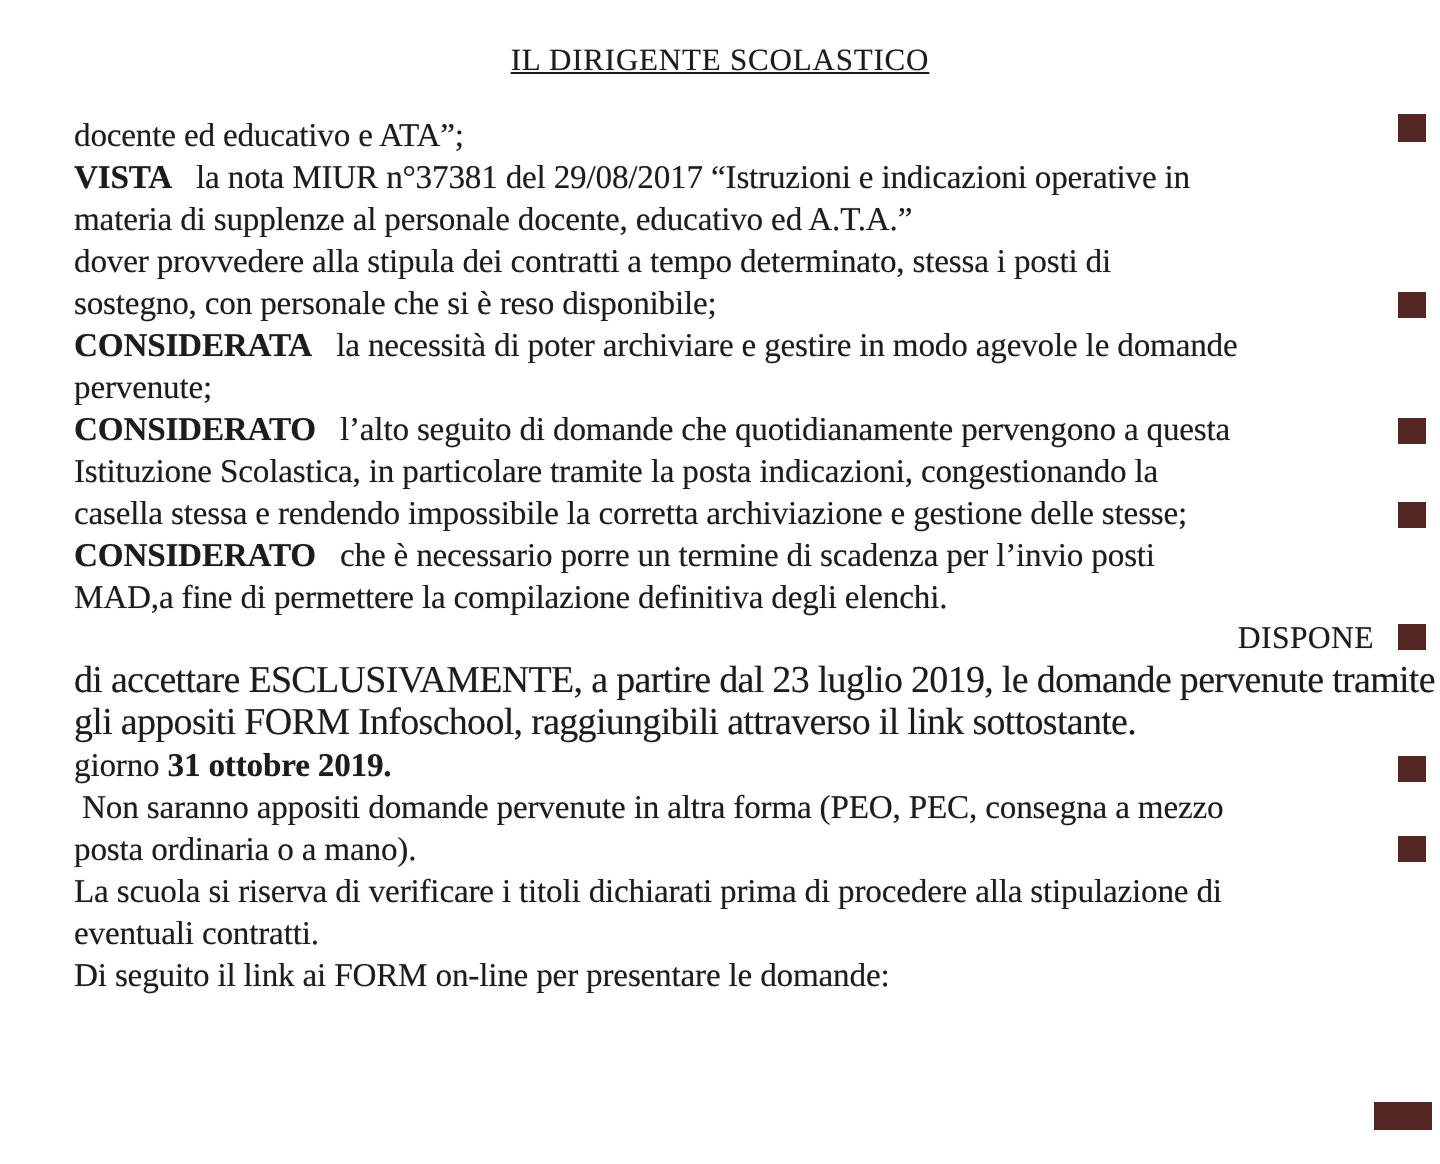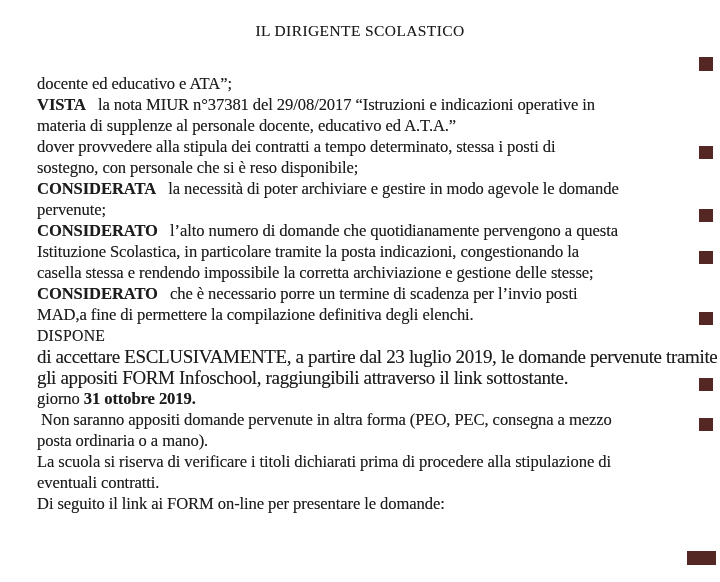--- a/index.html
+++ b/index.html
@@ -1,51 +1,52 @@
 <!DOCTYPE html>
 <html><head>
 <meta charset="utf-8">
 <style>
   html,body{margin:0;padding:0;background:#ffffff;}
   .page{
     position:relative;width:720px;height:582px;background:#ffffff;overflow:hidden;
     font-family:"Liberation Serif","DejaVu Serif",serif;color:#1c1c1c;
   }
   .title{
-    margin:22px 0 33px 0;text-align:center;font-weight:400;
+    margin:22px 0 17px 0;text-align:center;font-weight:400;
     font-size:15.5px;line-height:18px;letter-spacing:.4px;
     text-shadow:0 0 .5px rgba(30,30,30,.45);
+    text-decoration:underline;
   }
   .body{padding-left:37px;width:650px;}
   .ln{
     margin:0;height:21px;line-height:21px;font-size:16.6px;letter-spacing:-.1px;
     white-space:pre;text-shadow:0 0 .5px rgba(30,30,30,.45);
   }
   .ln b{font-weight:700;margin-right:8px;}
   .ln b:empty{margin:0;}
-  .center{text-align:left;font-size:15.8px;letter-spacing:.2px;}
+  .center{text-align:right;font-size:15.8px;letter-spacing:.2px;}
   .small{font-size:19px;letter-spacing:-.35px;}
   .tight{letter-spacing:-.5px;}
   .mark{position:absolute;opacity:.92;}
 </style>
 </head>
 <body>
 
 <div class="page">
   <h1 class="title">IL DIRIGENTE SCOLASTICO</h1>
 
   <div class="body">
     <p class="ln"><span>docente ed educativo e ATA”;</span><b></b><span></span></p>
     <p class="ln"><span></span><b>VISTA</b><span> la nota MIUR n°37381 del 29/08/2017 “Istruzioni e indicazioni operative in</span></p>
     <p class="ln"><span>materia di supplenze al personale docente, educativo ed A.T.A.”</span><b></b><span></span></p>
     <p class="ln"><span>dover provvedere alla stipula dei contratti a tempo determinato, stessa i posti di</span><b></b><span></span></p>
     <p class="ln"><span>sostegno, con personale che si è reso disponibile;</span><b></b><span></span></p>
     <p class="ln"><span></span><b>CONSIDERATA</b><span> la necessità di poter archiviare e gestire in modo agevole le domande</span></p>
     <p class="ln"><span>pervenute;</span><b></b><span></span></p>
-    <p class="ln"><span></span><b>CONSIDERATO</b><span> l’alto numero di domande che quotidianamente pervengono a questa</span></p>
+    <p class="ln"><span></span><b>CONSIDERATO</b><span> l’alto seguito di domande che quotidianamente pervengono a questa</span></p>
     <p class="ln"><span>Istituzione Scolastica, in particolare tramite la posta indicazioni, congestionando la</span><b></b><span></span></p>
     <p class="ln"><span>casella stessa e rendendo impossibile la corretta archiviazione e gestione delle stesse;</span><b></b><span></span></p>
     <p class="ln"><span></span><b>CONSIDERATO</b><span> che è necessario porre un termine di scadenza per l’invio posti</span></p>
     <p class="ln"><span>MAD,a fine di permettere la compilazione definitiva degli elenchi.</span><b></b><span></span></p>
     <p class="ln center"><span>DISPONE</span></p>
     <p class="ln small"><span>di accettare ESCLUSIVAMENTE, a partire dal 23 luglio 2019, le domande pervenute tramite</span><b></b><span></span></p>
     <p class="ln small"><span>gli appositi FORM Infoschool, raggiungibili attraverso il link sottostante.</span><b></b><span></span></p>
     <p class="ln"><span>giorno </span><b>31 ottobre 2019.</b><span></span></p>
     <p class="ln"><span> Non saranno appositi domande pervenute in altra forma (PEO, PEC, consegna a mezzo</span><b></b><span></span></p>
     <p class="ln"><span>posta ordinaria o a mano).</span><b></b><span></span></p>

